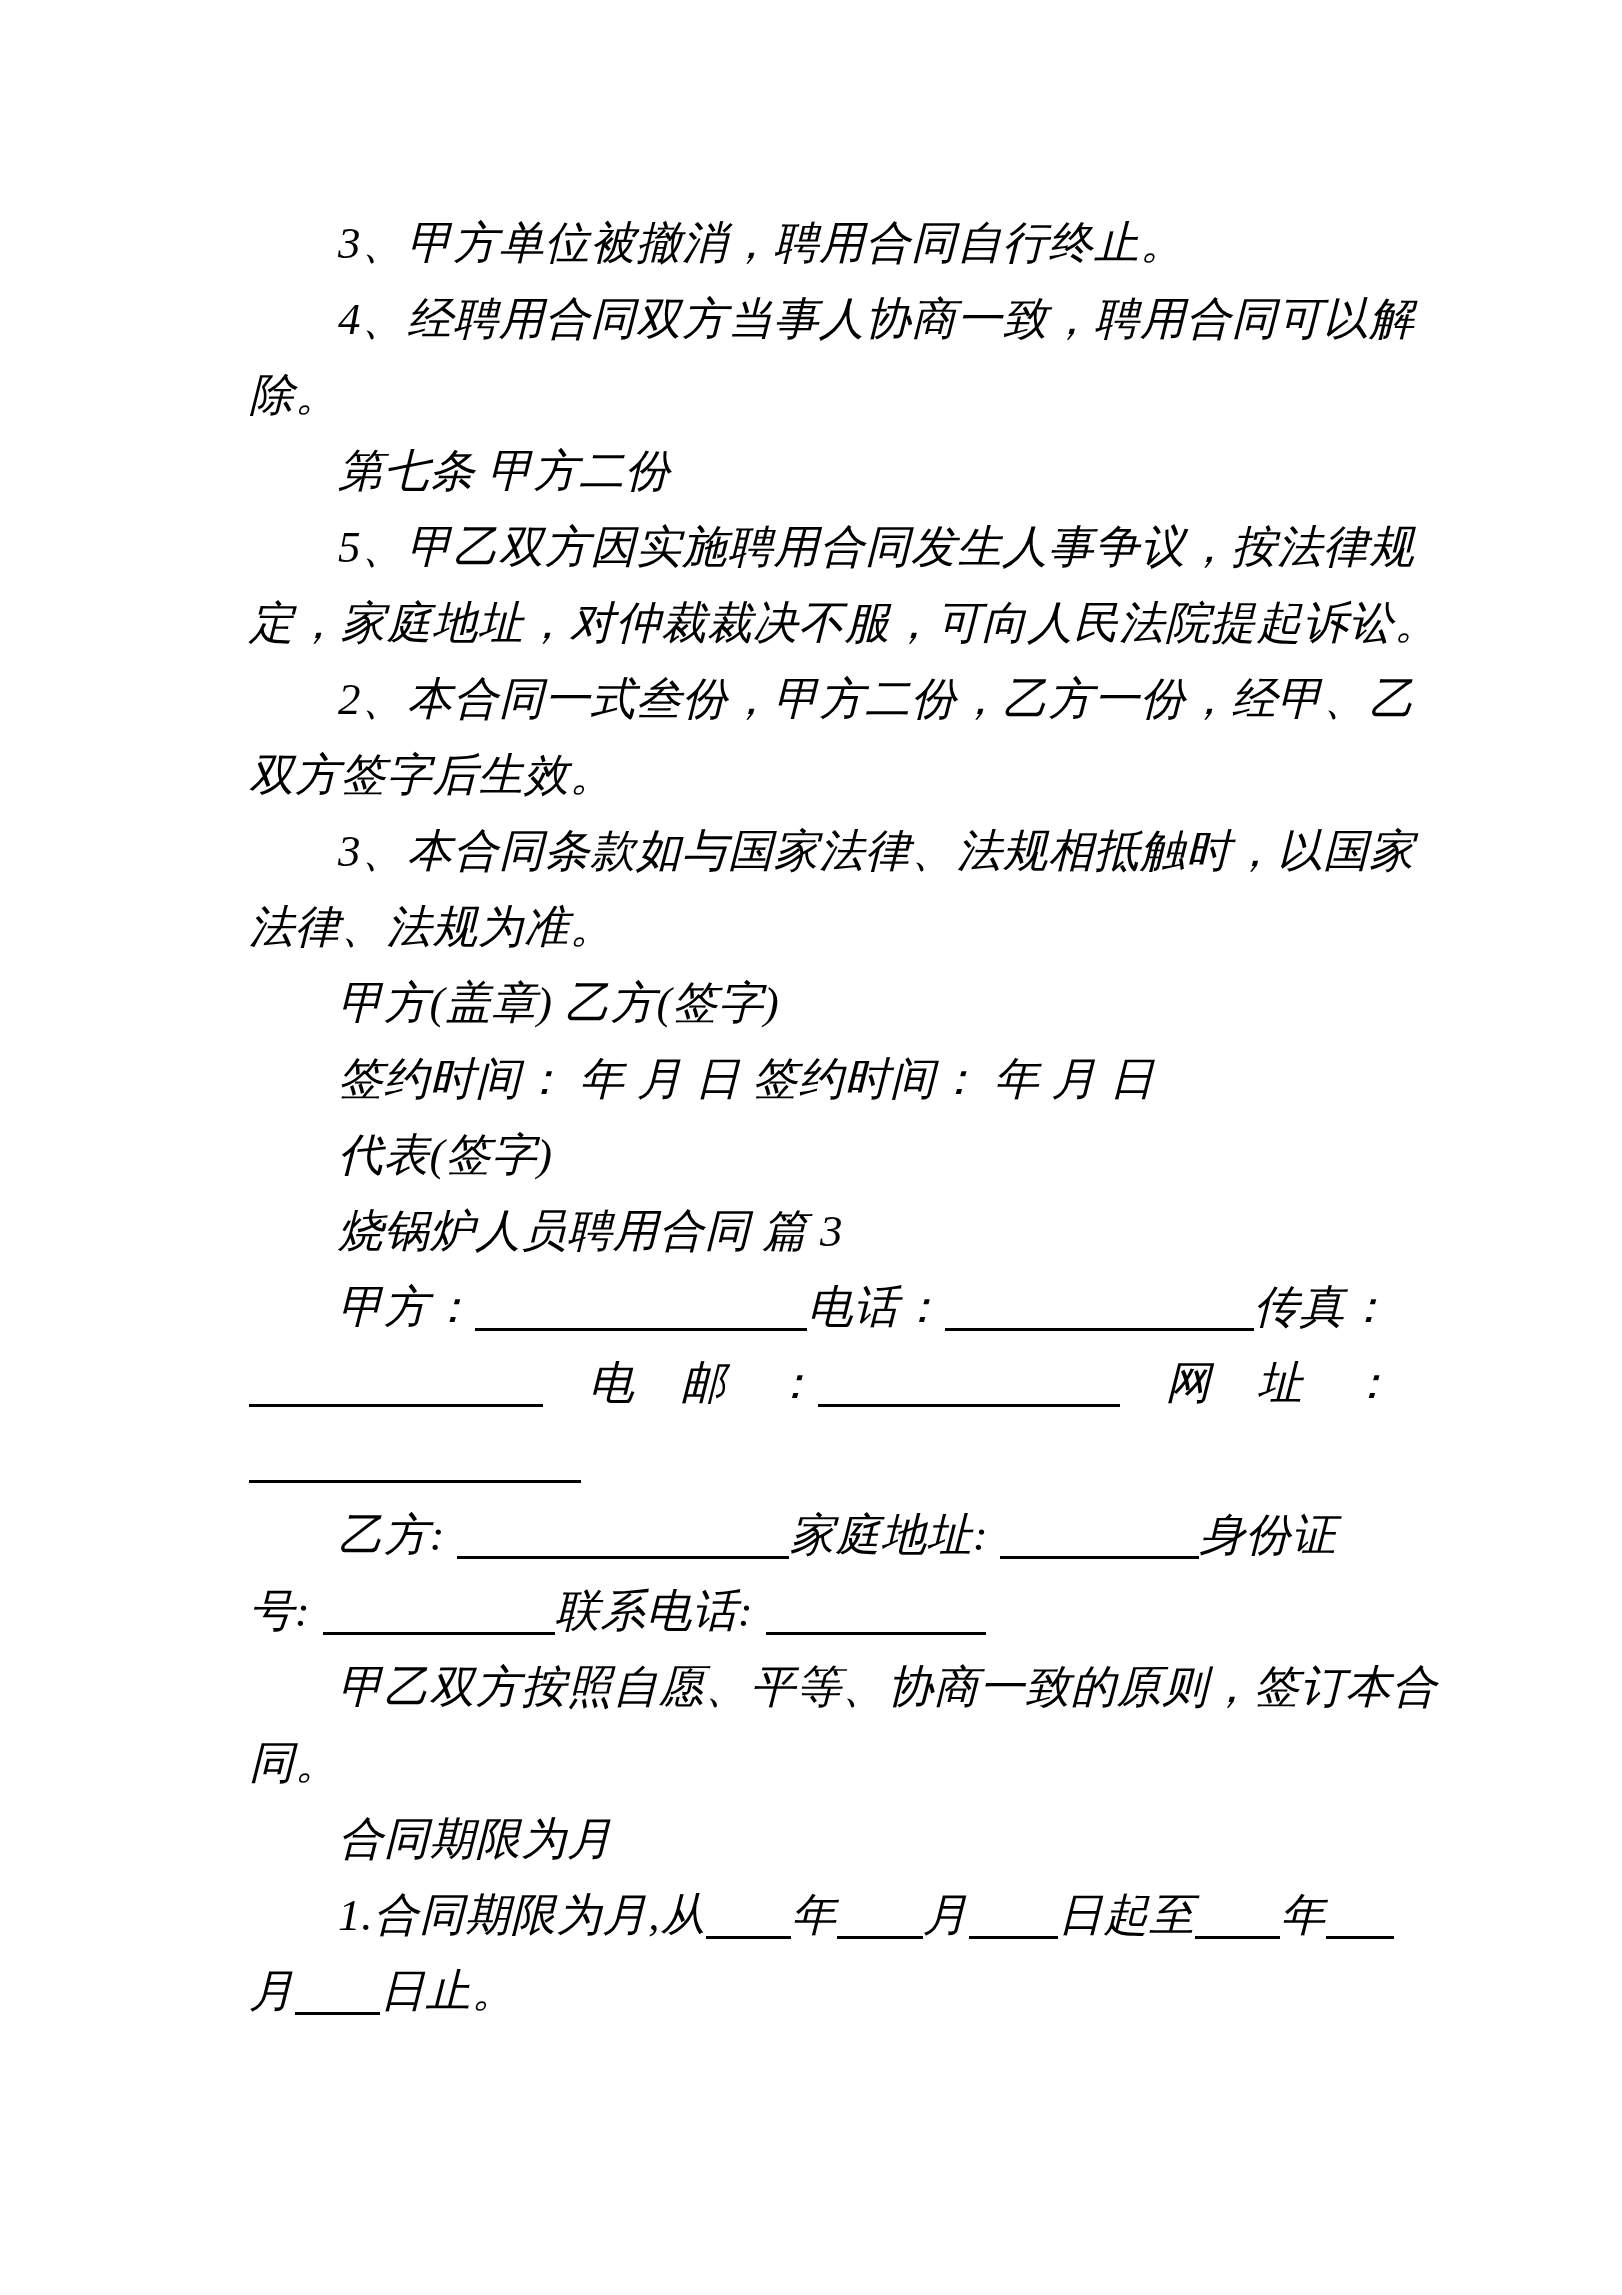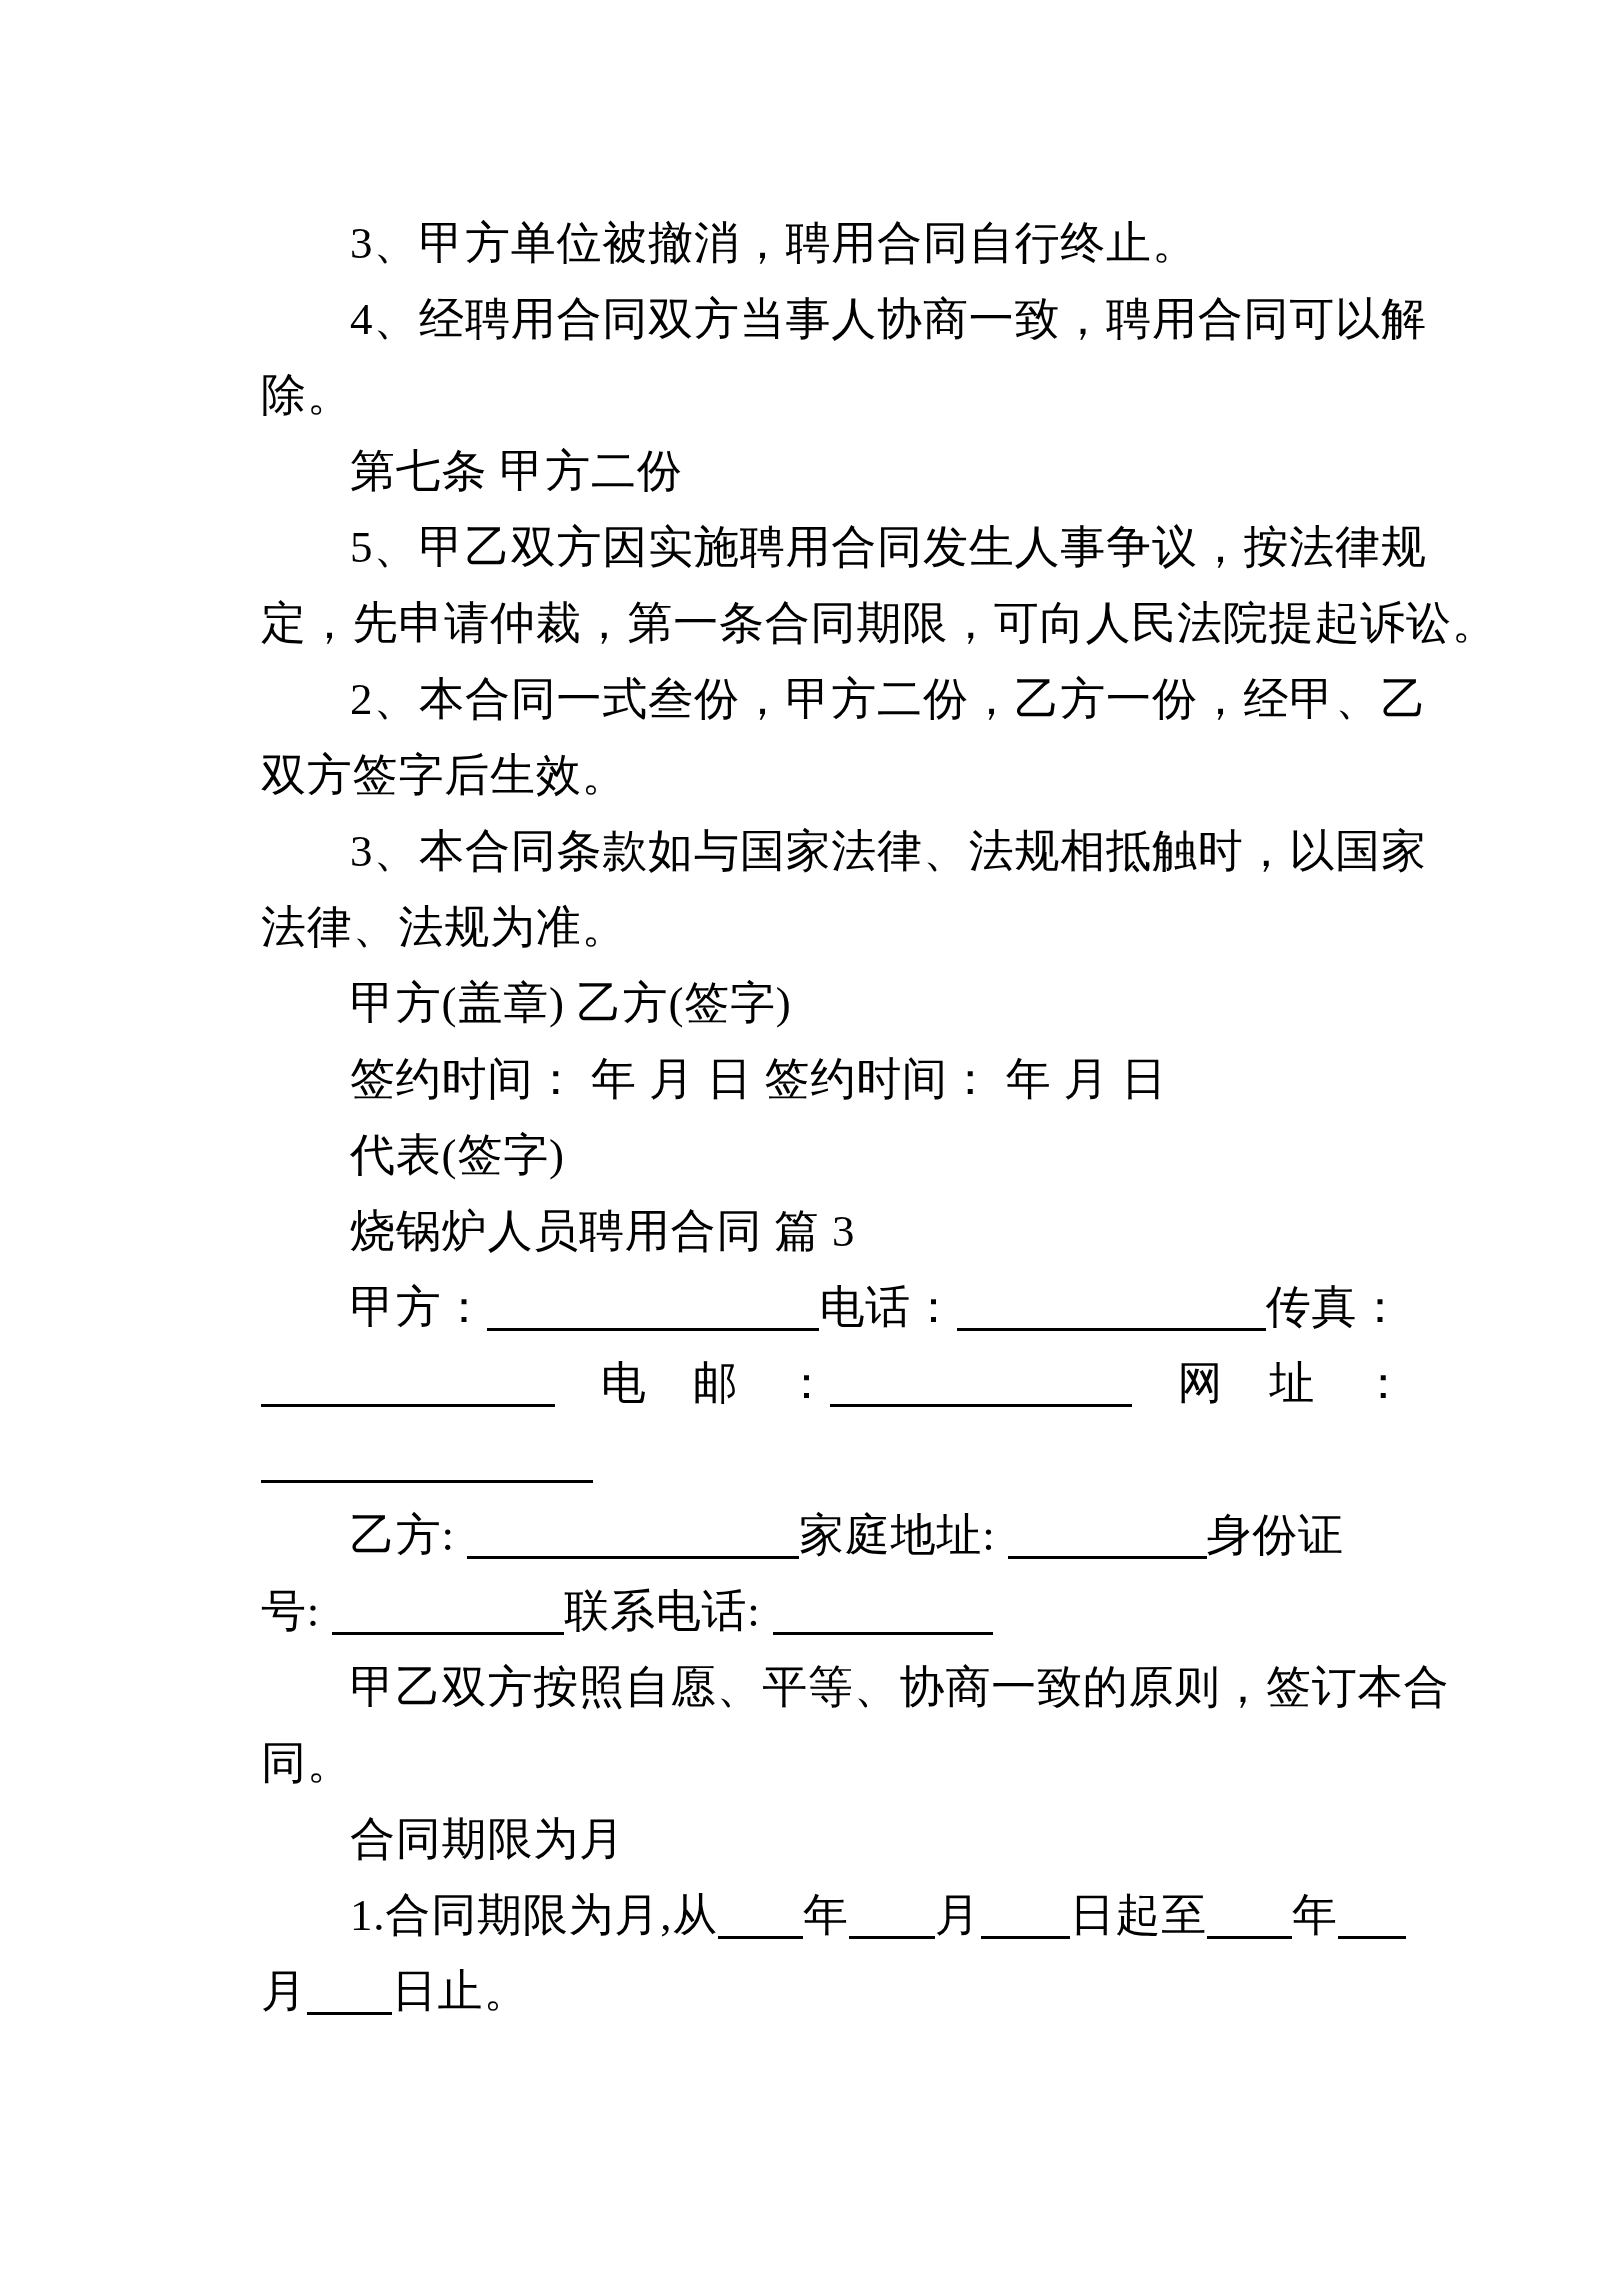--- a/index.html
+++ b/index.html
@@ -11,24 +11,25 @@
   .page {
     position: relative;
     width: 1623px;
     height: 2295px;
     background: #ffffff;
     overflow: hidden;
     font-family: "Liberation Serif", "DejaVu Serif", serif;
   }
   .content {
     position: absolute;
-    left: 261px;
+    left: 249px;
     top: 205px;
     width: 1156px;
     color: #000000;
+    font-style: italic;
   }
   .line {
     height: 76px;
     line-height: 76px;
     font-size: 45px;
     white-space: nowrap;
     letter-spacing: 0.8px;
   }
   .line.indent {
     padding-left: 89px;
@@ -43,21 +44,21 @@
 </head>
 <body>
 
 <div class="page">
   <div class="content">
       <div class="line indent"><span>3、甲方单位被撤消，聘用合同自行终止。</span></div>
       <div class="line indent"><span>4、经聘用合同双方当事人协商一致，聘用合同可以解</span></div>
       <div class="line"><span>除。</span></div>
       <div class="line indent"><span>第七条 甲方二份</span></div>
       <div class="line indent"><span>5、甲乙双方因实施聘用合同发生人事争议，按法律规</span></div>
-      <div class="line"><span>定，先申请仲裁，第一条合同期限，可向人民法院提起诉讼。</span></div>
+      <div class="line"><span>定，家庭地址，对仲裁裁决不服，可向人民法院提起诉讼。</span></div>
       <div class="line indent"><span>2、本合同一式叁份，甲方二份，乙方一份，经甲、乙</span></div>
       <div class="line"><span>双方签字后生效。</span></div>
       <div class="line indent"><span>3、本合同条款如与国家法律、法规相抵触时，以国家</span></div>
       <div class="line"><span>法律、法规为准。</span></div>
       <div class="line indent"><span>甲方(盖章) 乙方(签字)</span></div>
       <div class="line indent"><span>签约时间： 年 月 日 签约时间： 年 月 日</span></div>
       <div class="line indent"><span>代表(签字)</span></div>
       <div class="line indent"><span>烧锅炉人员聘用合同 篇 3</span></div>
       <div class="line indent"><span>甲方：</span><span class="blank" style="width: 332px;"></span><span>电话：</span><span class="blank" style="width: 309px;"></span><span>传真：</span></div>
       <div class="line"><span class="blank" style="width: 294px;"></span><span>　电　邮　：</span><span class="blank" style="width: 302px;"></span><span>　网　址　：</span></div>

